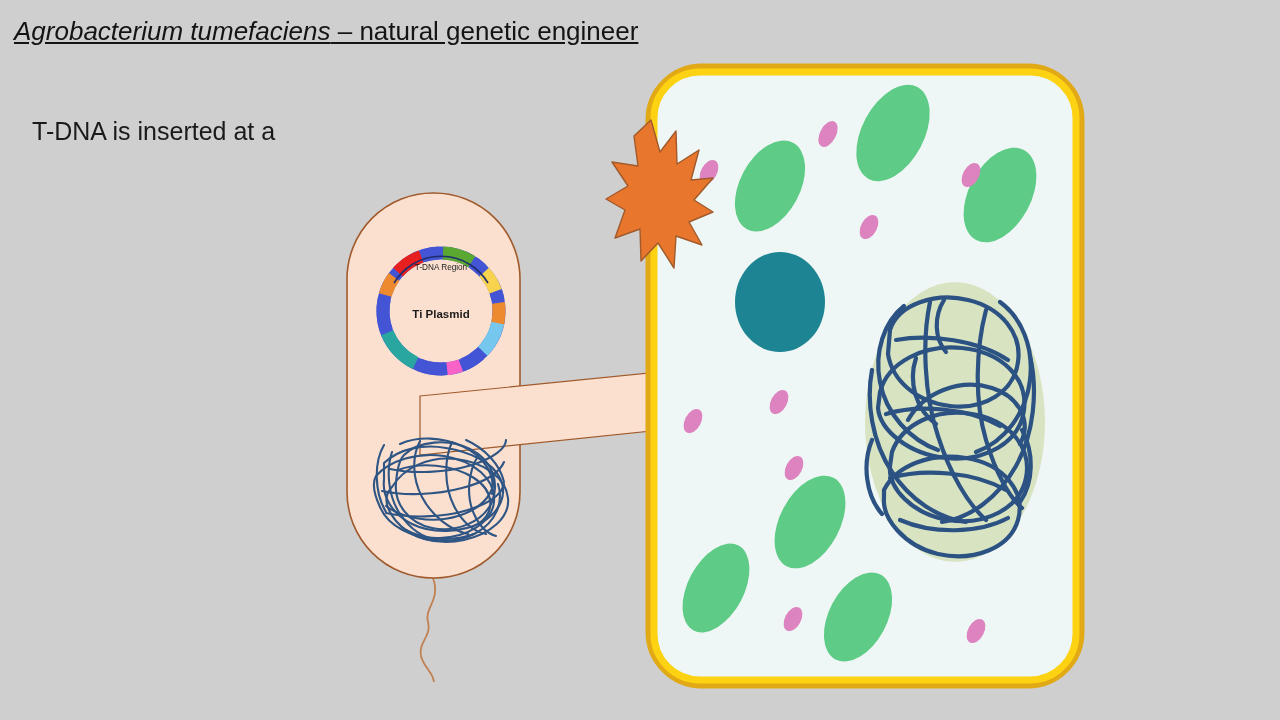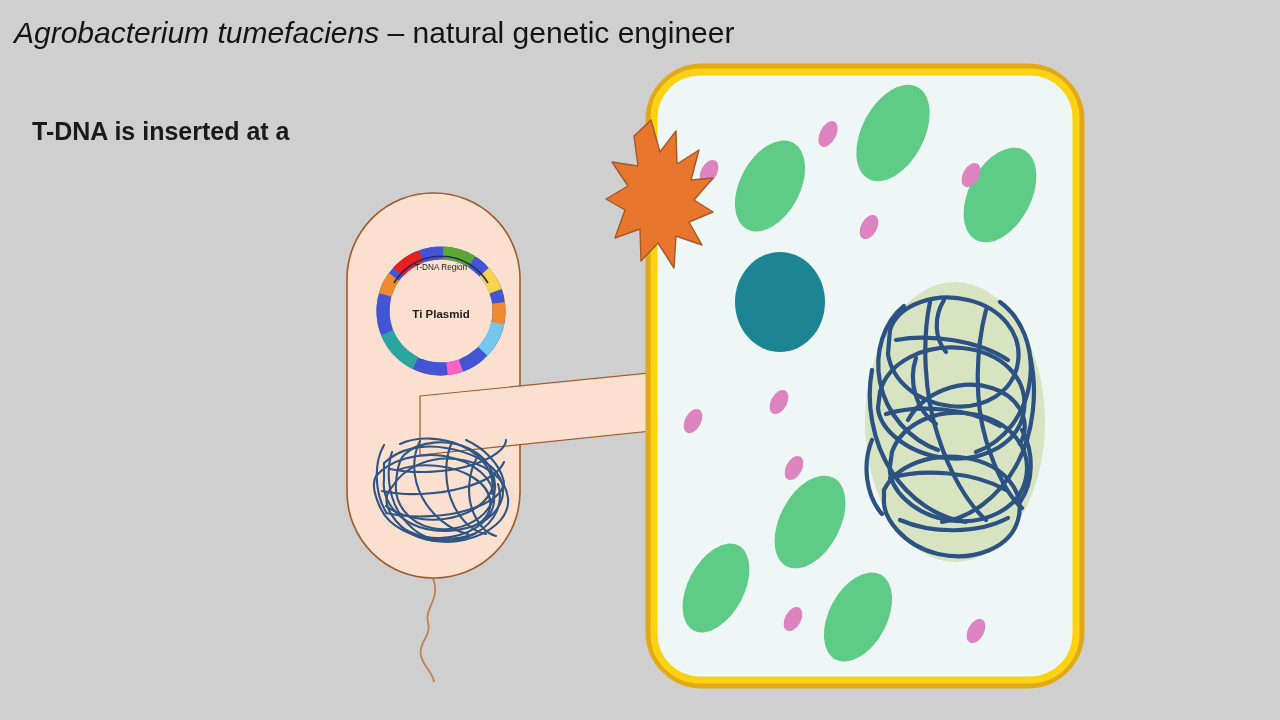--- a/index.html
+++ b/index.html
@@ -18,36 +18,36 @@
   #slide-svg {
     position: absolute;
     left: 0; top: 0;
     width: 1280px;
     height: 720px;
   }
   .title-text {
     position: absolute;
     left: 14px;
     top: 16px;
-    font-size: 30px;
+    font-size: 26px;
     color: #141414;
     letter-spacing: 0px;
     white-space: nowrap;
+    text-decoration: underline;
   }
   .title-italic { font-style: italic; }
   .title-rest { font-style: normal; }
   .subtitle-text {
     position: absolute;
     left: 32px;
     top: 112px;
     font-size: 25px;
     line-height: 38px;
     color: #1a1a1a;
     width: 330px;
-    font-weight: bold;
   }
   .svg-label {
     font-family: "Liberation Sans", sans-serif;
     fill: #1c1c1c;
   }
 </style>
 </head>
 <body>
 
 <div id="slide">

